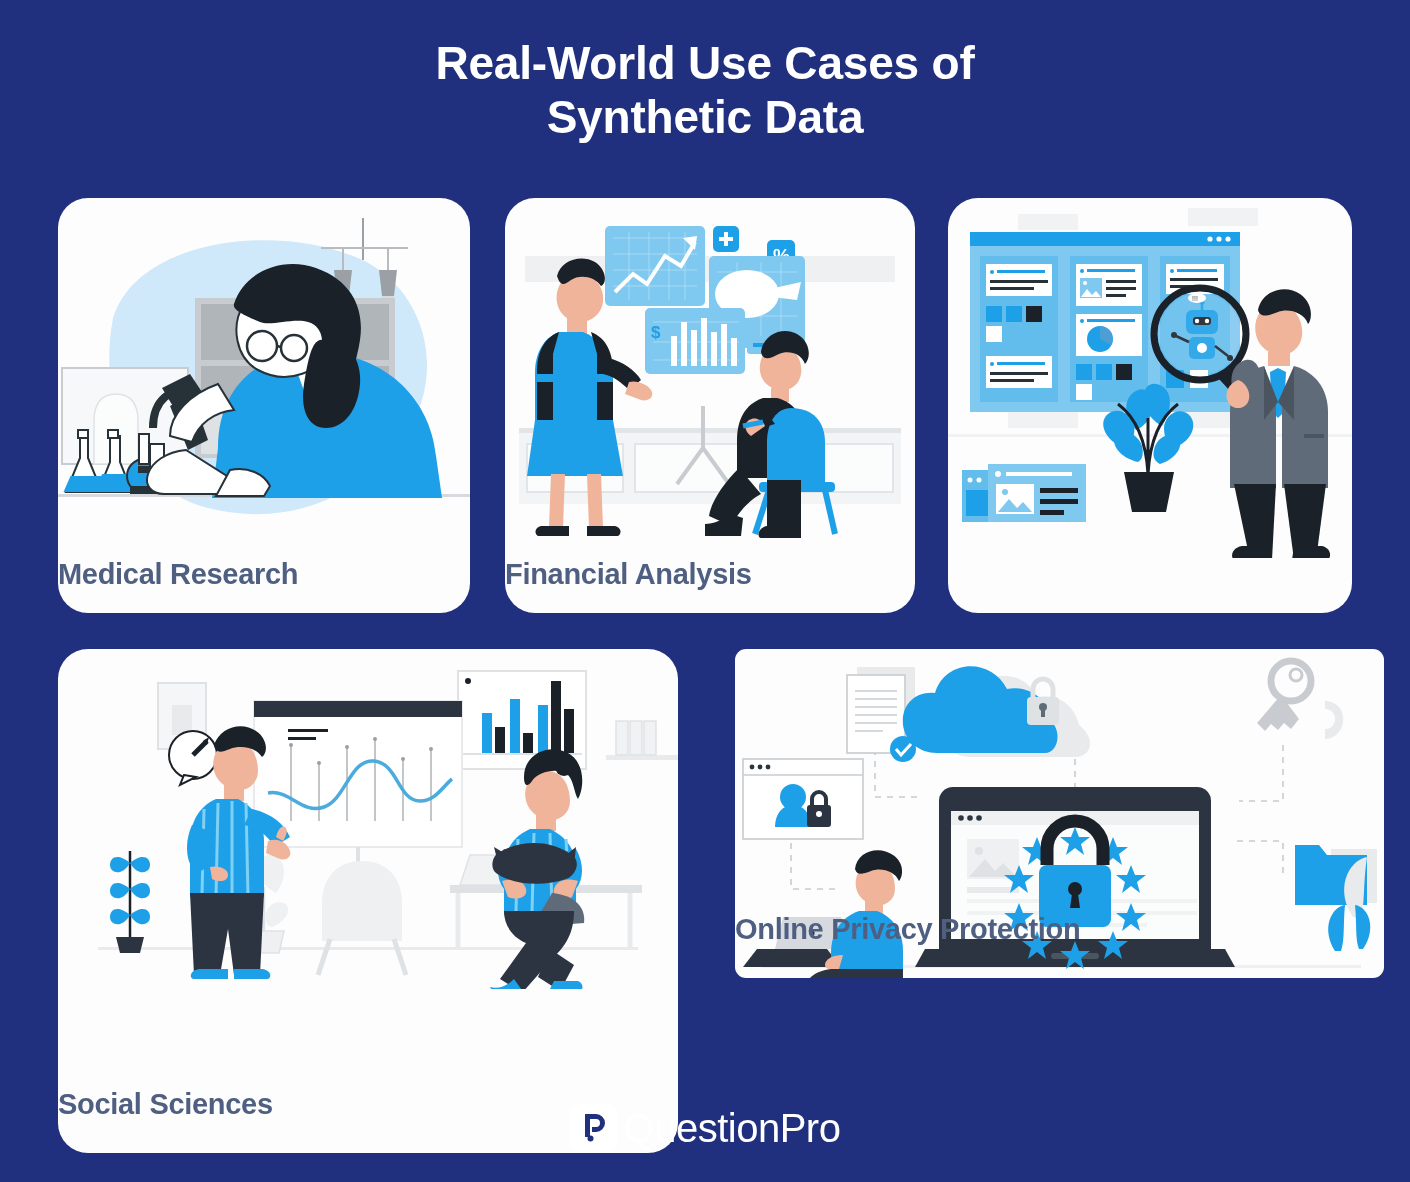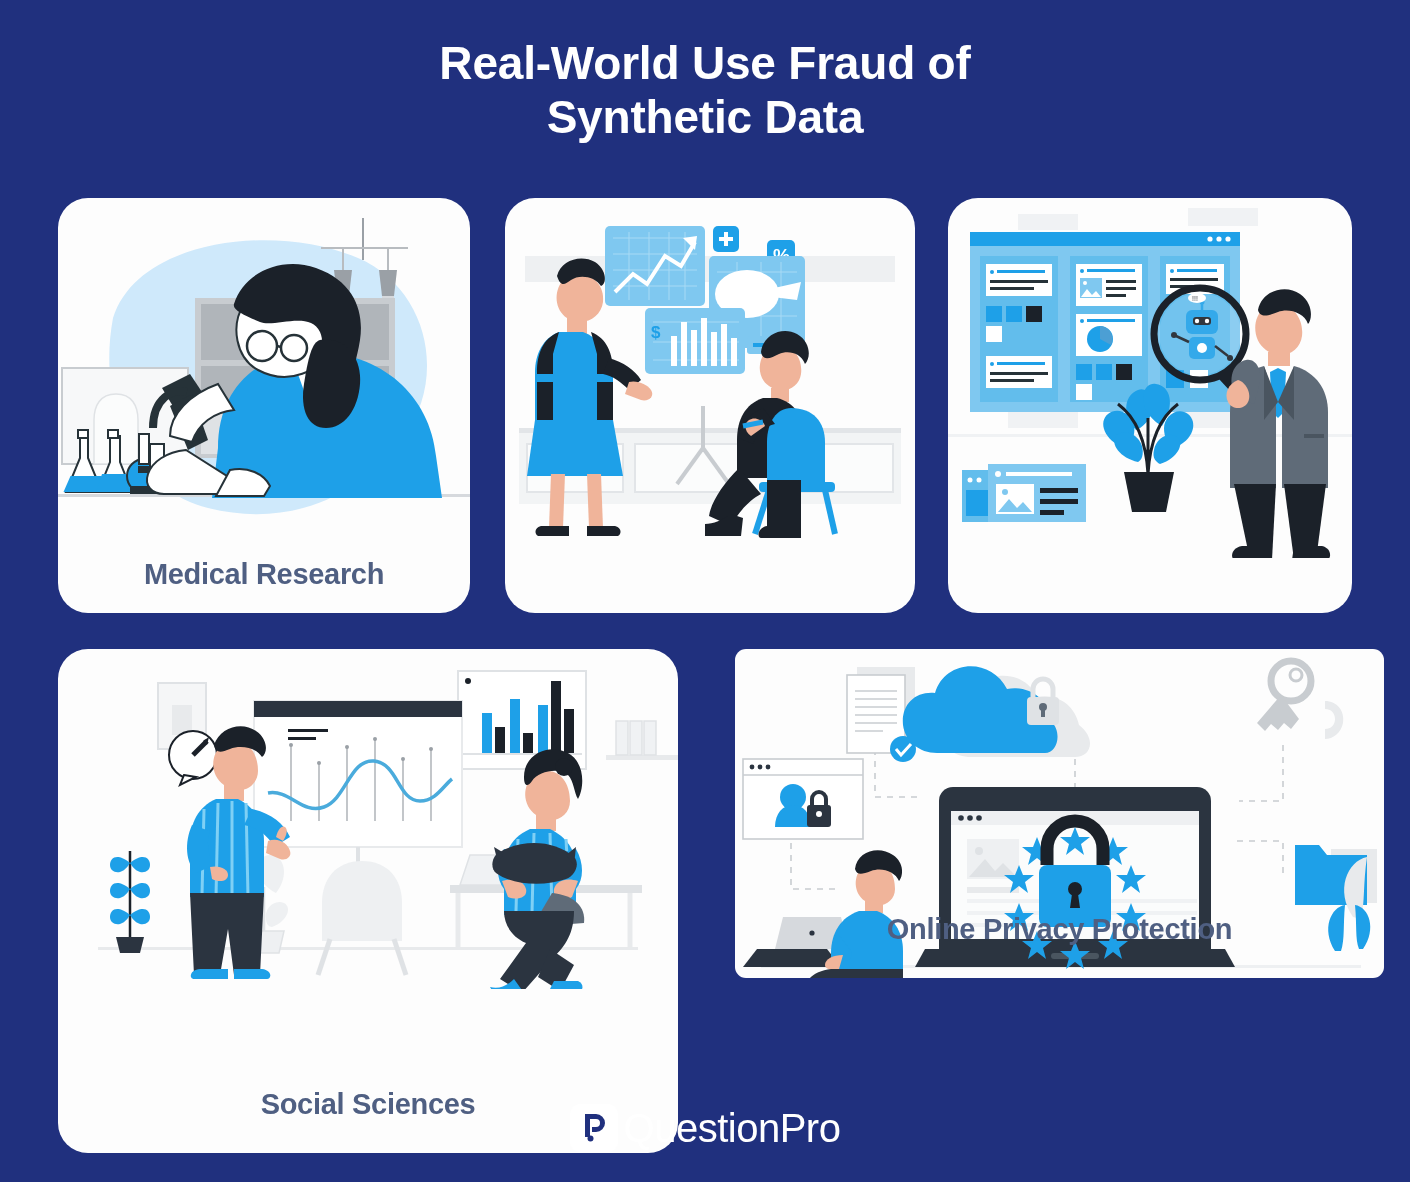--- a/index.html
+++ b/index.html
@@ -20,21 +20,21 @@
   }
   .title .l2{display:block;}
 
   
   .card{
     position:absolute;background:#fdfdfd;border-radius:30px;
     overflow:hidden;
   }
   .card .art{position:absolute;left:0;top:0;right:0;}
   .card .label{
-    position:absolute;left:0;right:0;text-align:center;
+    position:absolute;left:0;right:0;
     color:#4f5f82;font-size:29px;font-weight:bold;
     letter-spacing:-0.3px;white-space:nowrap;
   }
 
   #card-medical   {left:58px; top:198px; width:412px;height:415px;}
   #card-financial {left:505px;top:198px; width:410px;height:415px;}
   #card-fraud     {left:948px;top:198px; width:404px;height:415px;}
   #card-social    {left:58px; top:649px; width:620px;height:504px;}
   #card-privacy   {left:735px;top:649px; width:649px;height:329px;border-radius:11px;}
 
@@ -57,21 +57,21 @@
     color:#ffffff;font-size:40px;font-weight:400;letter-spacing:-0.5px;
   }
   svg{display:block;}
 </style>
 </head>
 <body>
 
 <div class="page">
 
   <div class="title">
-    <span>Real-World Use Fraud of</span>
+    <span>Real-World Use Cases of</span>
     <span class="l2">Synthetic Data</span>
   </div>
 
   <div class="card" id="card-medical">
     <div class="art">
       <svg width="412" height="360" viewBox="0 0 412 360">
 
         <path d="M55 120 C 40 200, 70 290, 150 310 C 230 330, 300 300, 345 240 C 390 180, 370 90, 300 60 C 220 25, 80 40, 55 120 Z" fill="#cfe9fb"></path>
 
         <line x1="305" y1="20" x2="305" y2="62" stroke="#9aa0a6" stroke-width="2"></line>
@@ -237,20 +237,21 @@
         <path d="M234 270 c-16 16 -28 34 -30 48 l22 10 c6 -12 18 -26 30 -32 Z" fill="#1b2129"></path>
         <path d="M226 316 c-8 6 -18 10 -26 10 l0 12 l36 0 l2 -18 Z" fill="#1b2129"></path>
         <path d="M262 282 l34 0 l0 48 l-34 0 Z" fill="#1b2129"></path>
         <path d="M262 328 h34 v12 h-40 c-4 0 -4 -10 6 -12 Z" fill="#1b2129"></path>
 
         <path d="M258 210 c-14 6 -24 18 -24 30 l14 6 c4 -10 12 -18 22 -20 Z" fill="#1b2129"></path>
         <path d="M246 238 c-6 -4 -8 -12 -2 -16 c6 -4 14 0 16 6 Z" fill="#f0b49a"></path>
         <line x1="238" y1="228" x2="258" y2="224" stroke="#1ea0e8" stroke-width="5"></line>
       </svg>
     </div>
+    <div class="label">Financial Analysis</div>
   </div>
 
   <div class="card" id="card-fraud">
     <div class="art">
       <svg width="404" height="360" viewBox="0 0 404 360">
 
         <rect x="70" y="16" width="60" height="16" fill="#f0f2f4"></rect>
         <rect x="240" y="10" width="70" height="18" fill="#f0f2f4"></rect>
         <rect x="60" y="214" width="70" height="16" fill="#f0f2f4"></rect>
         <rect x="236" y="214" width="70" height="16" fill="#f0f2f4"></rect>

